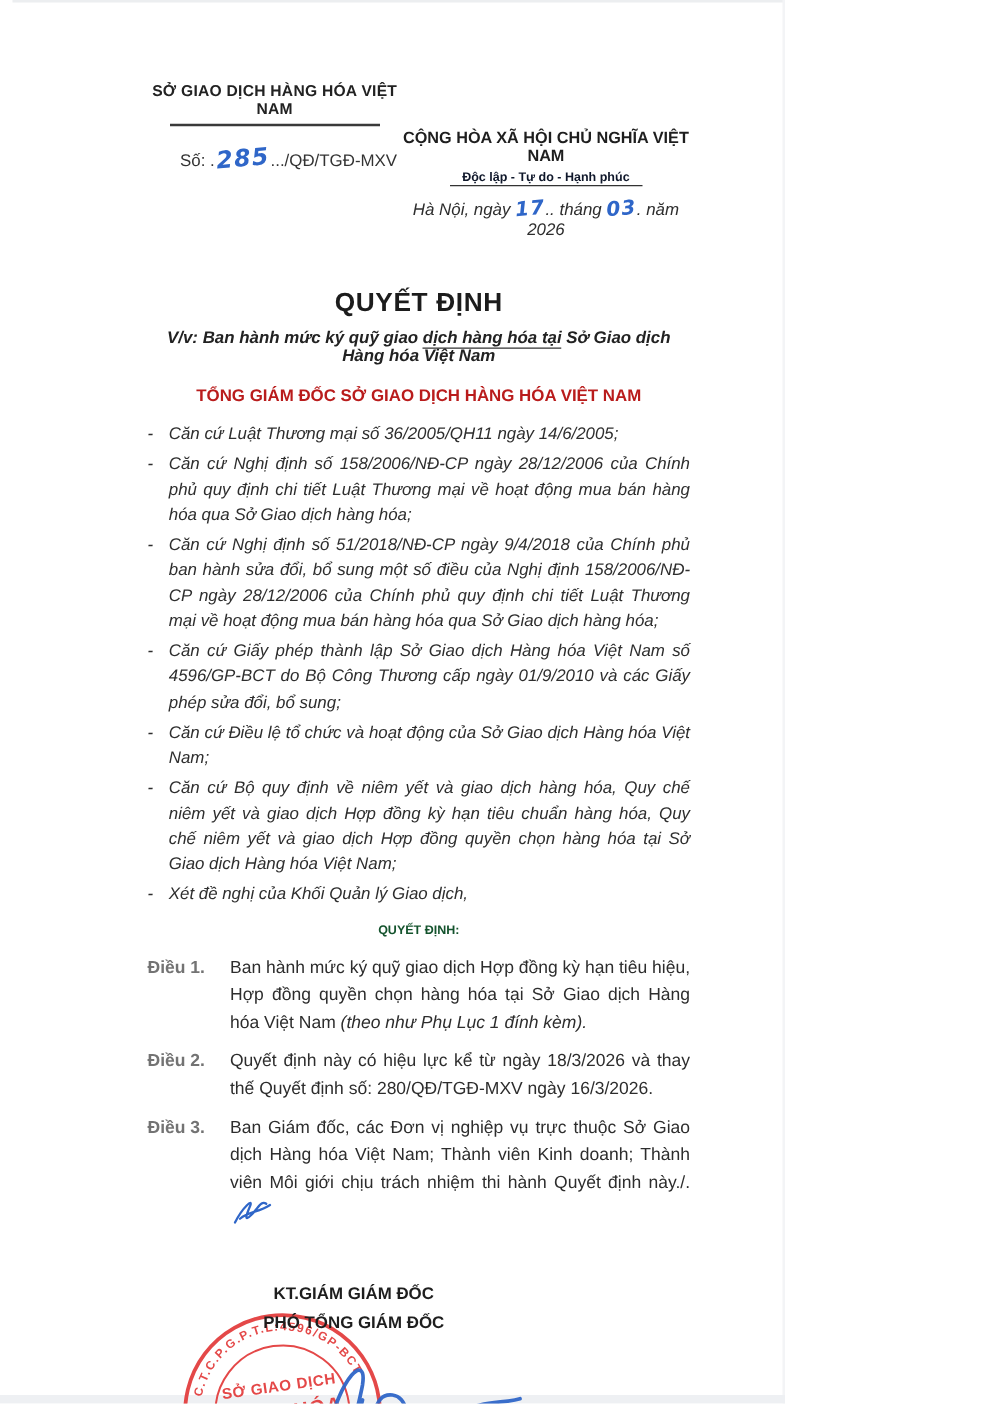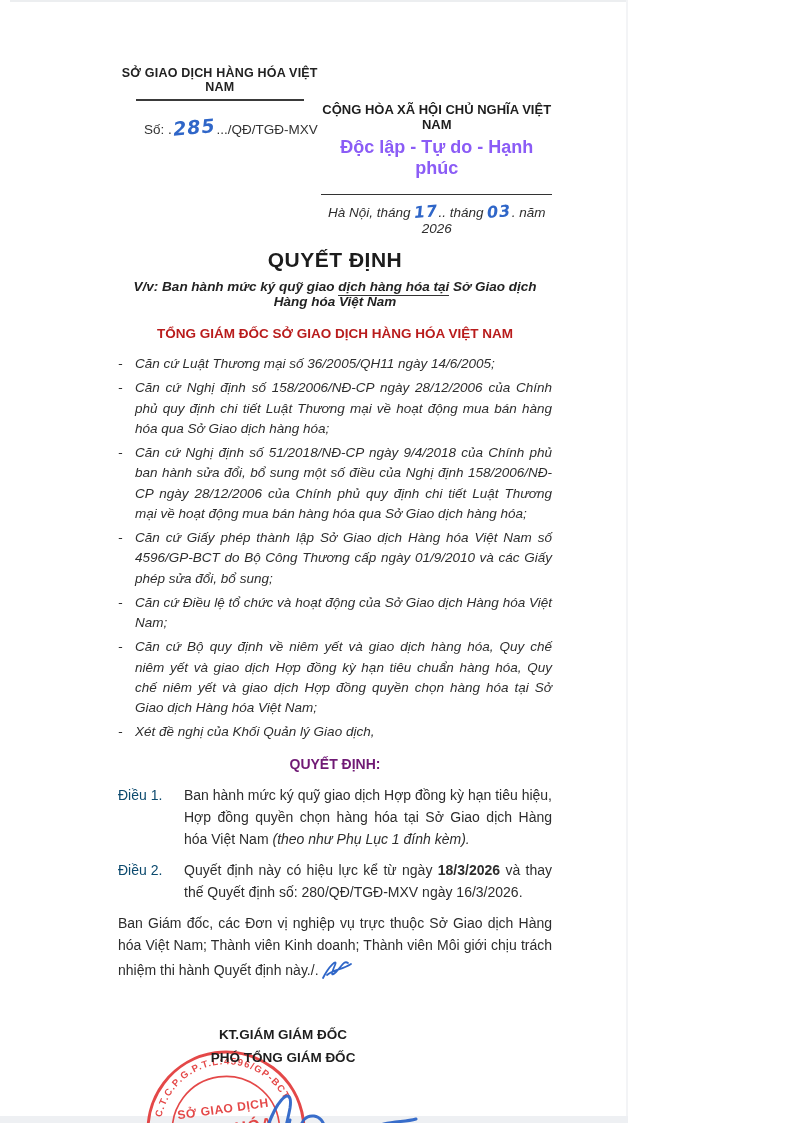--- a/index.html
+++ b/index.html
@@ -12,51 +12,51 @@
   .scan-right { position:absolute; top:0; right:0; bottom:0; width:2px; background:#f3f4f6; }
 
   
   .hdr { display:flex; justify-content:space-between; }
   .hdr-left { width:278px; text-align:center; }
   .hdr-right { width:315px; text-align:center; }
   .org-name { font-weight:bold; font-size:12.5px; letter-spacing:.2px; color:#222; }
   .org-rule { width:168px; border-top:2px solid #3a3a3a; margin:5px auto 0; }
   .so-line { margin-top:15px; font-size:13.5px; text-align:left; padding-left:26px; color:#333; }
   .motto1 { font-weight:bold; font-size:13px; color:#1e1e1e;margin-top:36px; }
-  .motto2 { font-weight:bold; font-size:18px; display:inline-block; border-bottom:1.6px solid #333;
-            padding:2px 10px 15px; margin-top:3px; color:#8b5cf6; }
+  .motto2 { font-weight:bold; font-size:10px; display:inline-block; border-bottom:1.6px solid #333;
+            padding:2px 10px 0; margin-top:3px; color:#0f172a; }
   .date-line { font-style:italic; font-size:13.5px; margin-top:7px; color:#2e2e2e; }
   .hand { font-family:"DejaVu Sans",sans-serif; font-style:italic; font-weight:bold;
           color:#2f66c8; display:inline-block; transform:rotate(-5deg); letter-spacing:1px; }
   .hand-no { font-size:19px; margin:0 1px; }
   .hand-date { font-size:16px; }
 
   
   .doc-title { text-align:center; font-weight:bold; font-size:21px; letter-spacing:.5px;
-               margin-top:12px; color:#1c1c1c; }
+               margin-top:40px; color:#1c1c1c; }
   .subject { text-align:center; font-weight:bold; font-style:italic; font-size:13.5px;
              margin-top:7px; color:#222; }
   .subject .u { border-bottom:1.4px solid #333; padding-bottom:1px; }
   .issuer { text-align:center; font-weight:bold; font-size:13.5px; margin-top:17px; color:#b91c1c; }
 
   
   .recitals { margin-top:13px; }
   .recital { display:flex; font-style:italic; font-size:13.5px; line-height:1.5;
              margin-bottom:4px; color:#2e2e2e; }
   .recital .dash { width:17px; flex:0 0 17px; }
   .recital .rtext { flex:1; text-align:justify; }
 
-  .decision-heading { text-align:center; font-weight:bold; font-size:14px; margin:13px 0 12px; color:#701a75; }
+  .decision-heading { text-align:center; font-weight:bold; font-size:10px; margin:13px 0 12px; color:#14532d; }
 
   
   .article { display:flex; font-size:14px; line-height:1.58; margin-bottom:9px; color:#2d2d2d; }
-  .article .alabel { flex:0 0 66px; font-weight:normal; color:#0c4a6e; }
+  .article .alabel { flex:0 0 66px; font-weight:bold; color:#737373; }
   .article .abody { flex:1; text-align:justify; }
   .article .it { font-style:italic; }
-  .article .bd { font-weight:bold; }
+  .article .bd { font-weight:normal; }
   .flourish { vertical-align:-7px; margin-left:1px; }
 
   
   .footer { display:flex; justify-content:space-between; margin-top:42px; }
   .recipients { padding-left:16px; font-size:13.5px; }
   .recipients .rheading { font-weight:bold; font-style:italic; text-decoration:underline;
                           margin-bottom:6px; color:#222; }
   .recipients .ritem { font-style:italic; line-height:1.85; color:#2e2e2e; }
   .sig-block { position:relative; width:330px; height:180px; text-align:center; }
   .auth1, .auth2 { font-weight:bold; font-size:13.5px; line-height:1.7; color:#1e1e1e; position:relative; z-index:2; }
@@ -79,21 +79,21 @@
       <div class="org-name">SỞ GIAO DỊCH HÀNG HÓA VIỆT NAM</div>
       <div class="org-rule"></div>
       <div class="so-line">
         <span>Số: .</span><span class="hand hand-no">285</span><span>.../QĐ/TGĐ-MXV</span>
       </div>
     </div>
     <div class="hdr-right">
       <div class="motto1">CỘNG HÒA XÃ HỘI CHỦ NGHĨA VIỆT NAM</div>
       <div><span class="motto2">Độc lập - Tự do - Hạnh phúc</span></div>
       <div class="date-line">
-        <span>Hà Nội, tháng </span><span class="hand hand-date">17</span><span>.. tháng </span><span class="hand hand-date">03</span><span>. năm 2026</span>
+        <span>Hà Nội, ngày </span><span class="hand hand-date">17</span><span>.. tháng </span><span class="hand hand-date">03</span><span>. năm 2026</span>
       </div>
     </div>
   </div>
 
   <div class="doc-title">QUYẾT ĐỊNH</div>
   <div class="subject">
     <span>V/v: Ban hành mức ký quỹ giao </span><span class="u">dịch hàng hóa tại</span><span> Sở Giao dịch Hàng hóa Việt Nam</span>
   </div>
   <div class="issuer">TỔNG GIÁM ĐỐC SỞ GIAO DỊCH HÀNG HÓA VIỆT NAM</div>
 
@@ -133,20 +133,21 @@
   <div>
     <div class="article">
       <span class="alabel">Điều 1.</span>
       <span class="abody"><span>Ban hành mức ký quỹ giao dịch Hợp đồng kỳ hạn tiêu hiệu, Hợp đồng quyền chọn hàng hóa tại Sở Giao dịch Hàng hóa Việt Nam </span><span class="it">(theo như Phụ Lục 1 đính kèm).</span></span>
     </div>
     <div class="article">
       <span class="alabel">Điều 2.</span>
       <span class="abody"><span>Quyết định này có hiệu lực kể từ ngày </span><span class="bd">18/3/2026</span><span> và thay thế Quyết định số: 280/QĐ/TGĐ-MXV ngày 16/3/2026.</span></span>
     </div>
     <div class="article">
+      <span class="alabel">Điều 3.</span>
       <span class="abody"><span>Ban Giám đốc, các Đơn vị nghiệp vụ trực thuộc Sở Giao dịch Hàng hóa Việt Nam; Thành viên Kinh doanh; Thành viên Môi giới chịu trách nhiệm thi hành Quyết định này./.</span><svg class="flourish" width="34" height="26" viewBox="0 0 34 26">
             <path d="M3 22 C9 10, 18 2, 15 9 C12 16, 10 22, 16 16 C22 10, 24 4, 28 7 M7 19 C14 13, 22 14, 31 8" fill="none" stroke="#2f66c8" stroke-width="1.8" stroke-linecap="round"></path>
           </svg></span>
     </div>
   </div>
 
   <div class="footer">
 
     <div class="sig-block">
       <div class="auth1">KT.GIÁM GIÁM ĐỐC</div>

